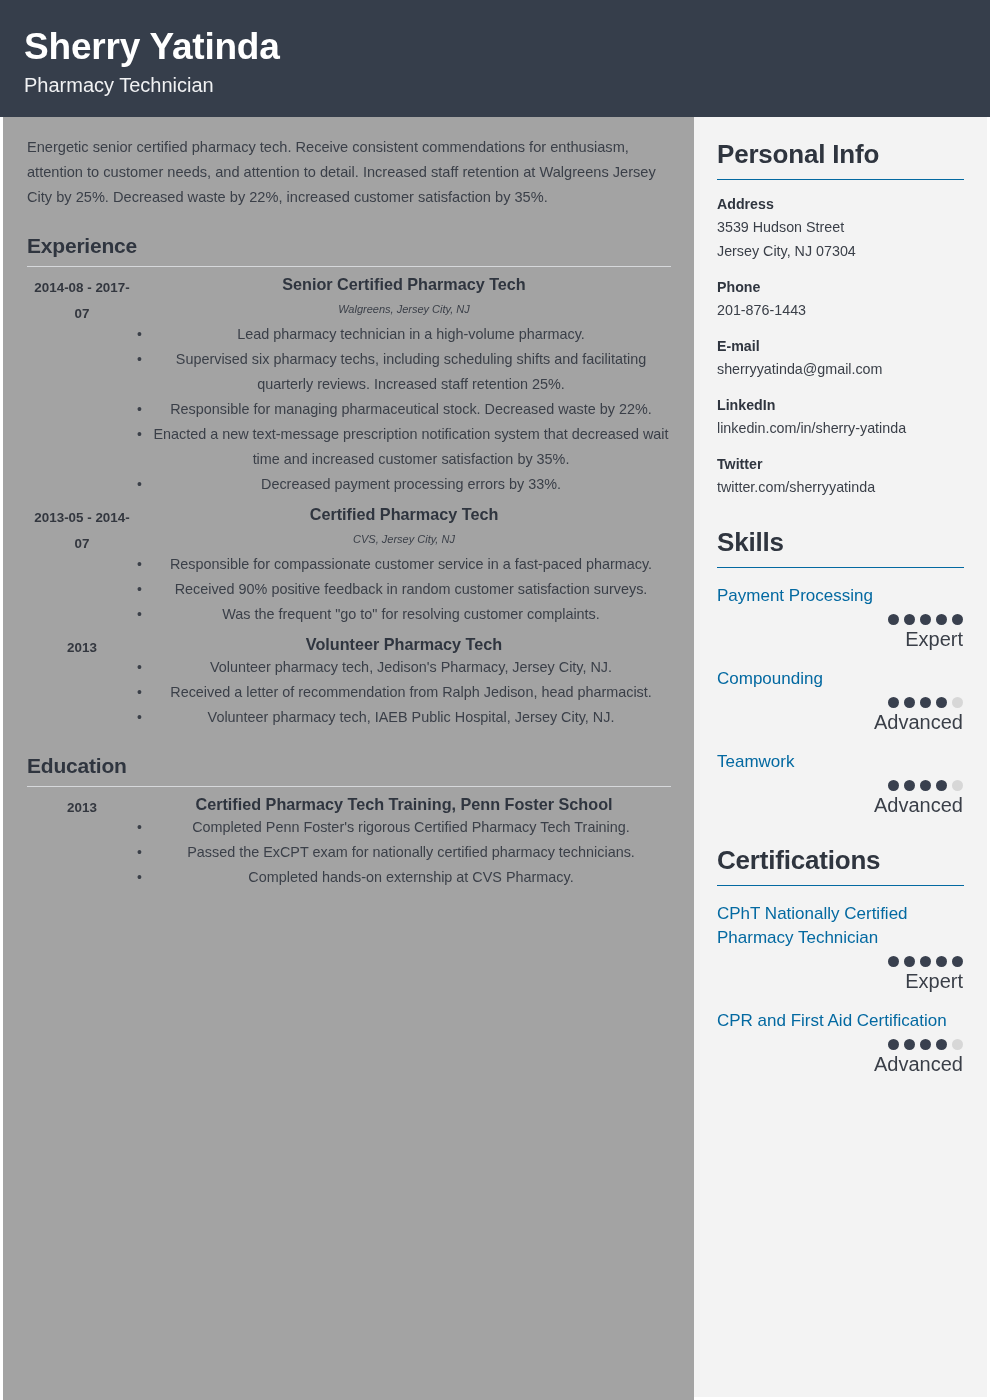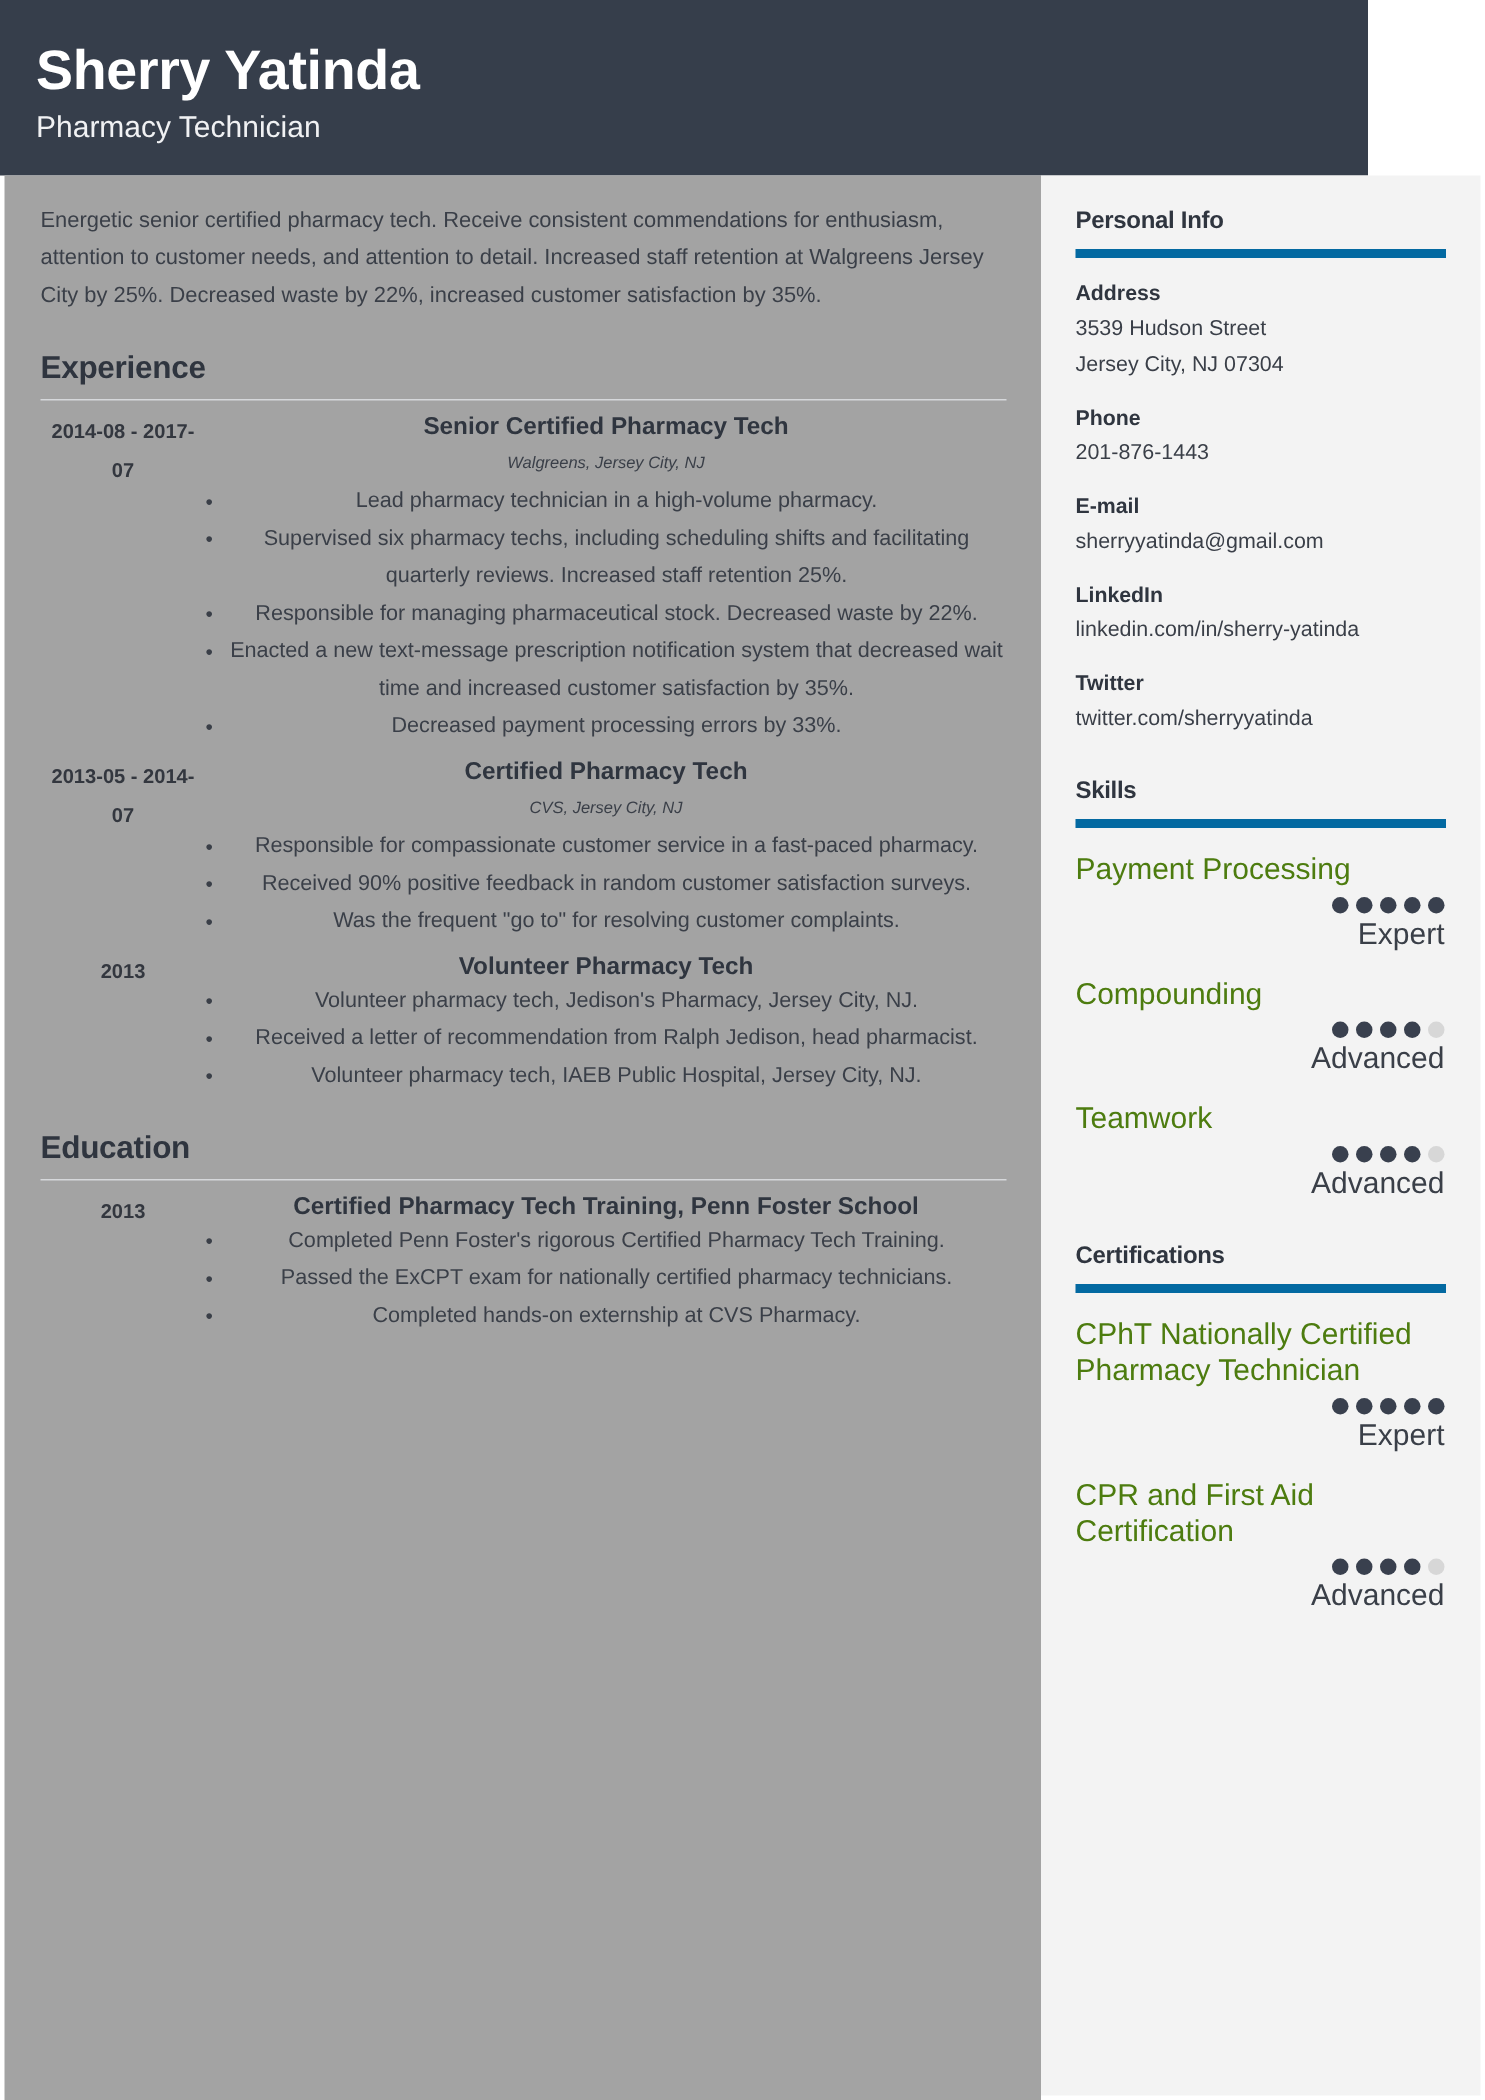--- a/index.html
+++ b/index.html
@@ -20,21 +20,21 @@
     height: 1400px;
     background: #ffffff;
     box-sizing: border-box;
   }
 
   
   .header {
     position: absolute;
     left: 0;
     top: 0;
-    width: 912px;
+    width: 990px;
     height: 117px;
     background: #363e4b;
     box-sizing: border-box;
     padding: 25px 0 0 24px;
   }
   .header-name {
     font-size: 37px;
     font-weight: bold;
     color: #ffffff;
     line-height: 44px;
@@ -141,45 +141,45 @@
     content: "\2022";
     position: absolute;
     left: 0;
     top: 0;
     color: #3a3f48;
     font-size: 14px;
   }
 
   
   .side-head {
-    font-size: 16px;
+    font-size: 26px;
     font-weight: bold;
     color: #2f353f;
     margin: 0;
     padding: 0 0 9px 0;
-    border-bottom: 6px solid #0369a1;
+    border-bottom: 1px solid #0369a1;
     letter-spacing: -0.2px;
   }
   .side-head.spaced { margin-top: 28px; }
   .info-block { margin-top: 13px; }
   .info-label {
     font-size: 14.2px;
     font-weight: bold;
     color: #2f353f;
     line-height: 22px;
   }
   .info-value {
     font-size: 14.3px;
     color: #3a3f48;
     line-height: 24px;
   }
   .rate-item { margin-top: 16px; }
   .rate-name {
-    font-size: 20px;
-    color: #4d7c0f;
+    font-size: 17px;
+    color: #0369a1;
     line-height: 24px;
   }
   .dots {
     display: flex;
     justify-content: flex-end;
     gap: 5px;
     margin-top: 6px;
     padding-right: 1px;
   }
   .dot {

